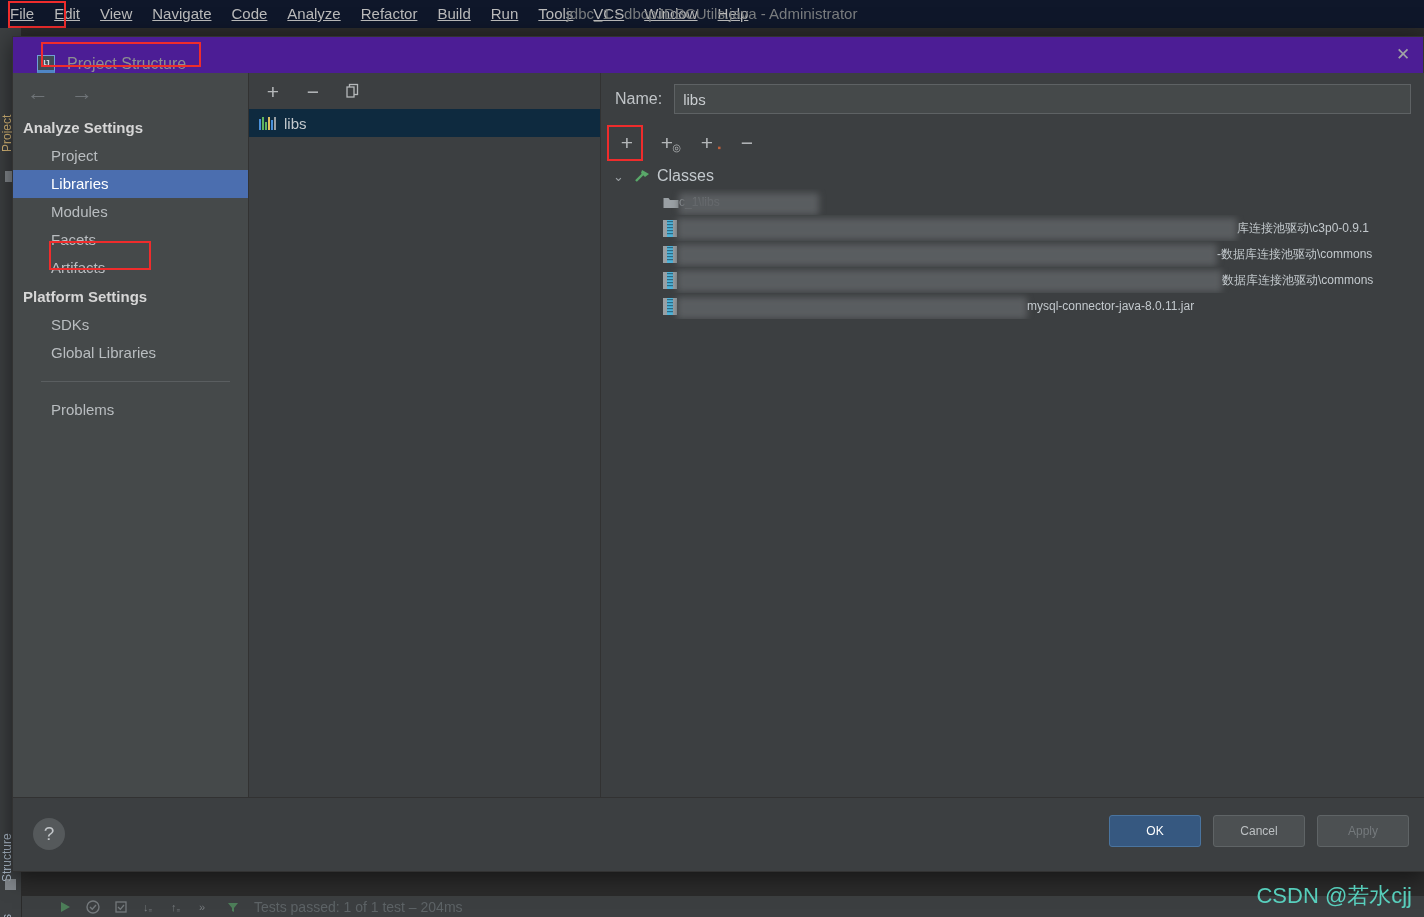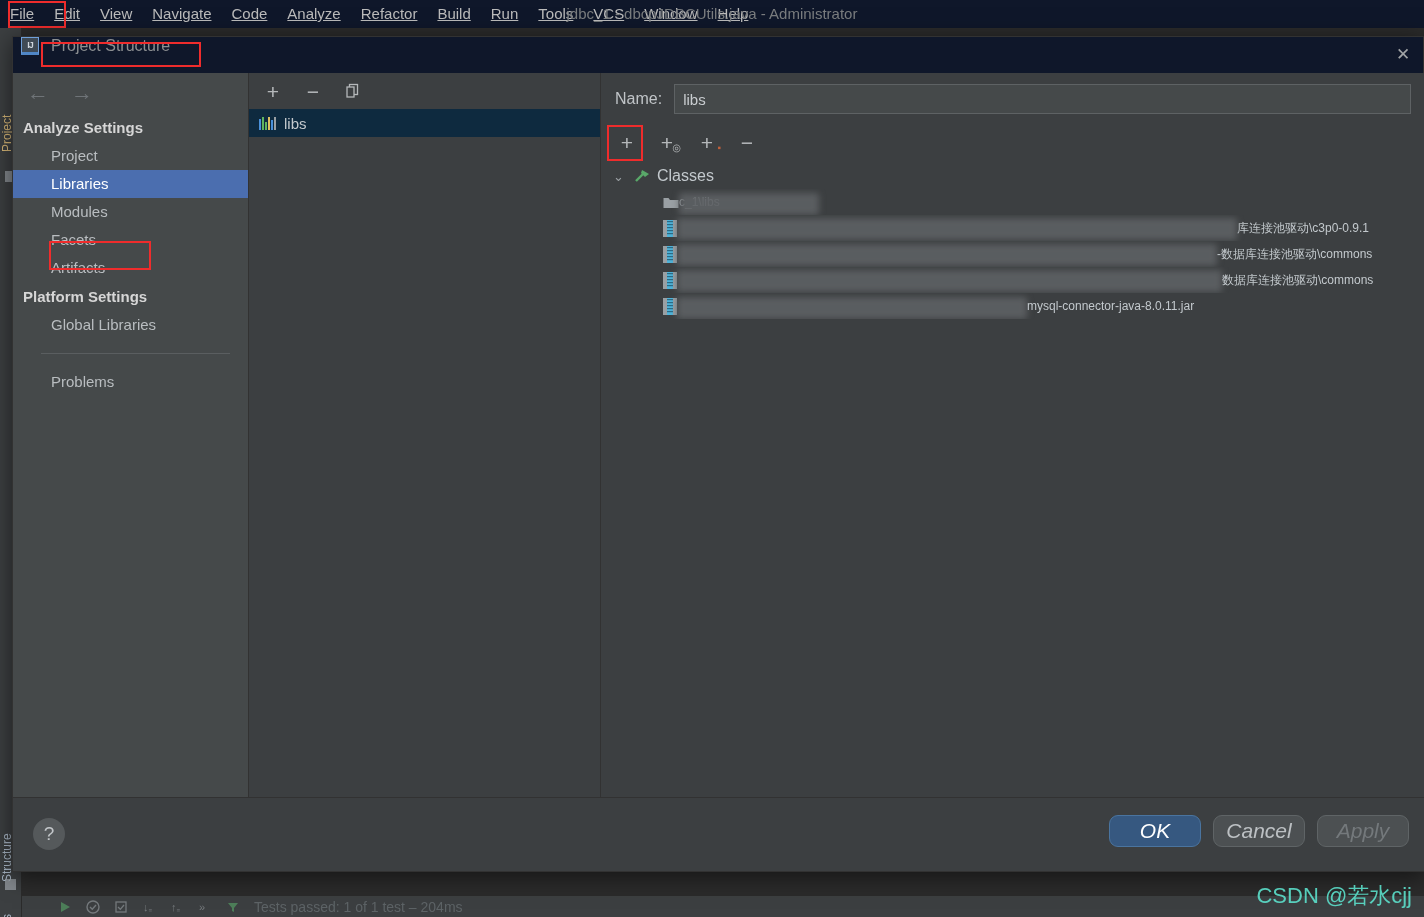--- a/index.html
+++ b/index.html
@@ -66,22 +66,22 @@
   .status-text { color: #5d6366; font-size: 14px; white-space: nowrap; }
   .status-ico { width: 14px; height: 14px; opacity: .6; }
 
   
   .dialog {
     position: absolute; left: 12px; top: 36px; width: 1412px; height: 836px;
     background: #3c3f41; border: 1px solid #323232;
     box-shadow: 0 4px 22px rgba(0,0,0,.55);
   }
   .dlg-titlebar {
-    position: relative; height: 36px; background: #0f172a;
-    display: flex; align-items: flex-start; padding-left: 8px;
+    position: relative; height: 36px; background: #4c1d95;
+    display: flex; align-items: flex-end; padding-left: 24px;
   }
   .ij-icon {
     width: 18px; height: 18px; border: 1px solid #6f9fd8; background: #3f4a55;
     color: #cfd6dd; font-size: 9px; font-weight: bold;
     display: flex; align-items: center; justify-content: center;
     letter-spacing: -1px; border-bottom: 3px solid #4f86c6;
   }
   .dlg-title {
     color: #8c8f91; font-size: 16px; margin-left: 12px; white-space: nowrap;
   }
@@ -194,23 +194,23 @@
   }
   .help-btn {
     position: absolute; left: 20px; top: 20px; width: 32px; height: 32px;
     border-radius: 50%; background: #55595b; color: #c2c6c9;
     font-size: 19px; display: flex; align-items: center; justify-content: center;
   }
   .footer-buttons {
     position: absolute; right: 16px; top: 17px; display: flex; gap: 12px;
   }
   .btn {
-    min-width: 92px; height: 32px; border-radius: 9px; font-size: 21px;
+    min-width: 92px; height: 32px; border-radius: 3px; font-size: 12px;
     display: flex; align-items: center; justify-content: center;
-    background: #4c5052; color: #bcc0c3; border: 1px solid #5f6466; font-style: italic;
+    background: #4c5052; color: #bcc0c3; border: 1px solid #5f6466;
   }
   .btn.primary { background: #365880; color: #ffffff; border: 1px solid #4a749f; }
   .btn.disabled { color: #74797c; }
   .watermark {
     position: absolute; right: 12px; bottom: 6px; color: #5eead4;
     font-size: 22px; opacity: .85; white-space: nowrap;
   }
 </style>
 </head>
 <body>
@@ -289,20 +289,21 @@
           <div class="nav-arrow">←</div>
           <div class="nav-arrow">→</div>
         </div>
         <div class="sb-group">Analyze Settings</div>
         <div class="sb-item">Project</div>
         <div class="sb-item selected">Libraries</div>
         <div class="sb-item">Modules</div>
         <div class="sb-item">Facets</div>
         <div class="sb-item">Artifacts</div>
         <div class="sb-group">Platform Settings</div>
+        <div class="sb-item">SDKs</div>
         <div class="sb-item">Global Libraries</div>
         <div class="sb-sep"></div>
         <div class="sb-item">Problems</div>
         <div class="sb-item-highlight"></div>
       </div>
 
       <div class="midcol">
         <div class="mid-toolbar">
           <div class="tb-btn">+</div>
           <div class="tb-btn">−</div>

